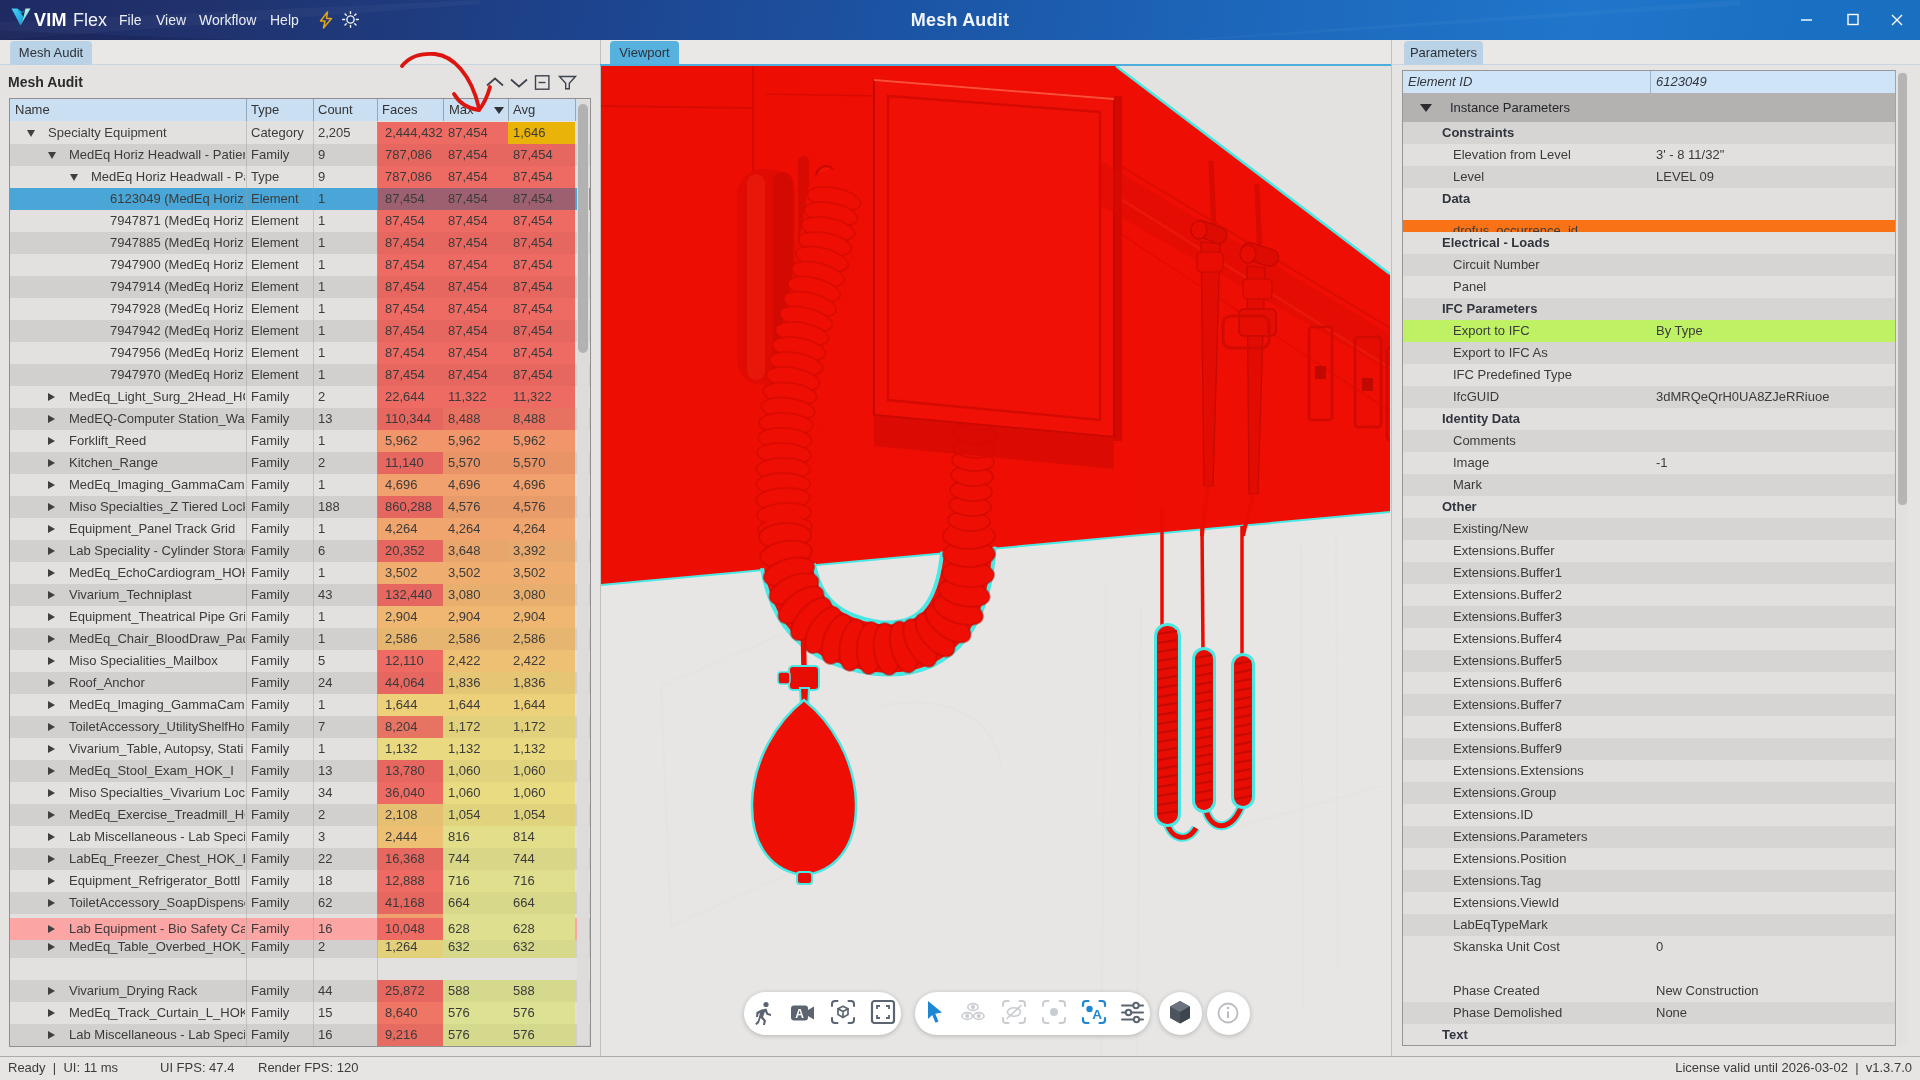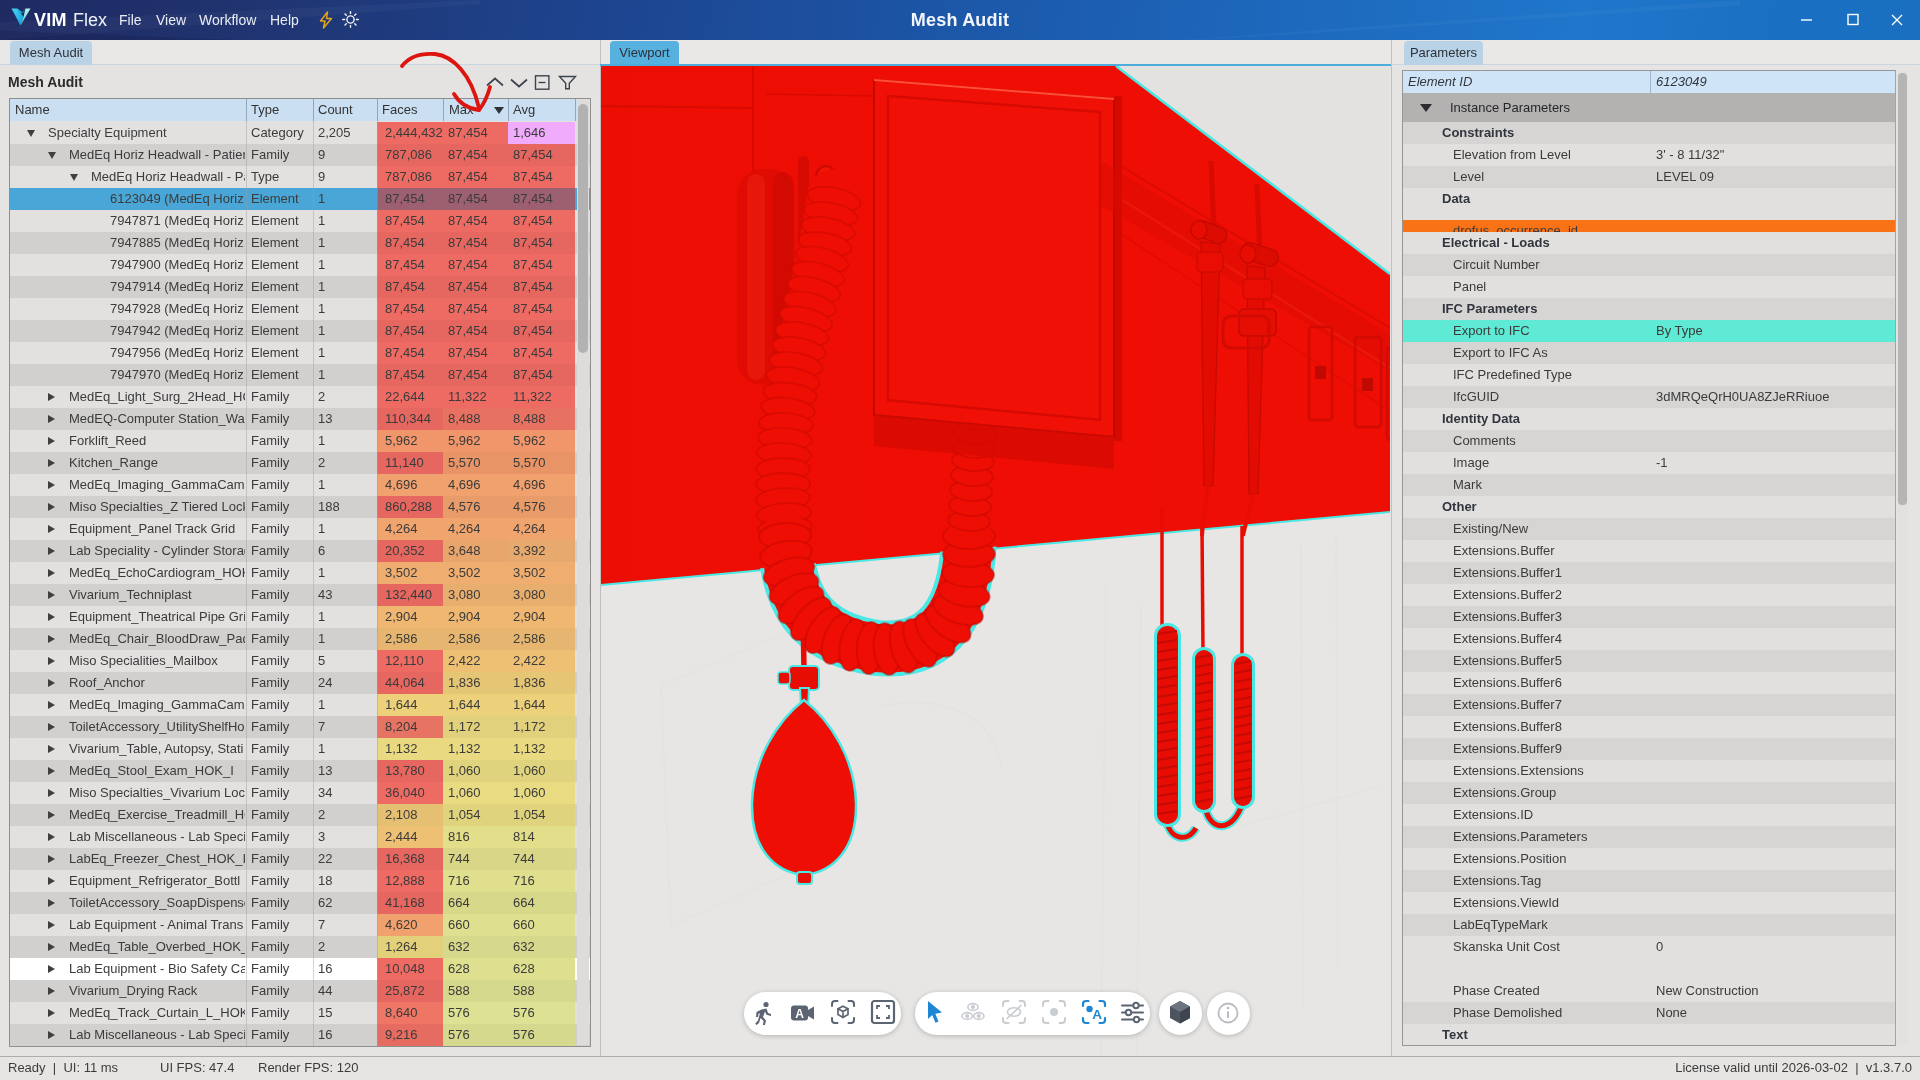--- a/index.html
+++ b/index.html
@@ -132,21 +132,21 @@
 </div>
 
 <div id="ltable">
   <div class="trow" style="top:23px;background:#e3e1e0">
       <span class="td" style="left:17px"></span>
       <span class="nm" style="left:38px;width:197px">Specialty Equipment</span>
       <span class="ct c1">Category</span>
       <span class="ct c2">2,205</span>
       <span class="hc h1" style="background:#ee6b63">2,444,432</span>
       <span class="hc h2" style="background:#ee6b63">87,454</span>
-      <span class="hc h3" style="background:#f0abfc">1,646</span>
+      <span class="hc h3" style="background:#eab308">1,646</span>
     </div>
 <div class="trow" style="top:45px;background:#d2d0cf">
       <span class="td" style="left:38px"></span>
       <span class="nm" style="left:59px;width:176px">MedEq Horiz Headwall - Patient</span>
       <span class="ct c1">Family</span>
       <span class="ct c2">9</span>
       <span class="hc h1" style="background:#e66760">787,086</span>
       <span class="hc h2" style="background:#e66760">87,454</span>
       <span class="hc h3" style="background:#e66760">87,454</span>
     </div>
@@ -459,21 +459,21 @@
     </div>
 <div class="trow" style="top:837px;background:#d2d0cf">
       <span class="tr" style="left:38px"></span>
       <span class="nm" style="left:59px;width:176px">MedEq_Table_Overbed_HOK_</span>
       <span class="ct c1">Family</span>
       <span class="ct c2">2</span>
       <span class="hc h1" style="background:#e3d07b">1,264</span>
       <span class="hc h2" style="background:#d6d88b">632</span>
       <span class="hc h3" style="background:#d6d88b">632</span>
     </div>
-<div class="trow" style="top:859px;background:#ffffff">
+<div class="trow" style="top:819px;background:#fca5a5">
       <span class="tr" style="left:38px"></span>
       <span class="nm" style="left:59px;width:176px">Lab Equipment - Bio Safety Ca</span>
       <span class="ct c1">Family</span>
       <span class="ct c2">16</span>
       <span class="hc h1" style="background:#ee6b63">10,048</span>
       <span class="hc h2" style="background:#dee090">628</span>
       <span class="hc h3" style="background:#dee090">628</span>
     </div>
 <div class="trow" style="top:881px;background:#d2d0cf">
       <span class="tr" style="left:38px"></span>
@@ -864,21 +864,21 @@
     </div>
 <div class="prow pp" style="top:183px;background:#d7d5d4">
       <span class="pn">Circuit Number</span>
     </div>
 <div class="prow pp" style="top:205px;background:#e2e0df">
       <span class="pn">Panel</span>
     </div>
 <div class="prow pg" style="top:227px;background:#d7d5d4">
       <span class="pn">IFC Parameters</span>
     </div>
-<div class="prow pp" style="top:249px;background:#5eead4">
+<div class="prow pp" style="top:249px;background:#bef264">
       <span class="pn">Export to IFC</span>
       <span class="pv">By Type</span>
     </div>
 <div class="prow pp" style="top:271px;background:#d7d5d4">
       <span class="pn">Export to IFC As</span>
     </div>
 <div class="prow pp" style="top:293px;background:#e2e0df">
       <span class="pn">IFC Predefined Type</span>
     </div>
 <div class="prow pp" style="top:315px;background:#d7d5d4">

